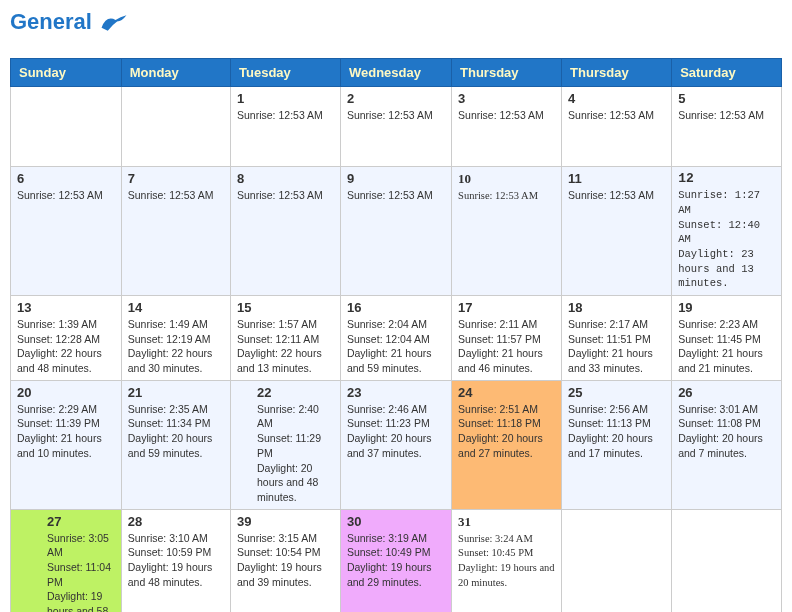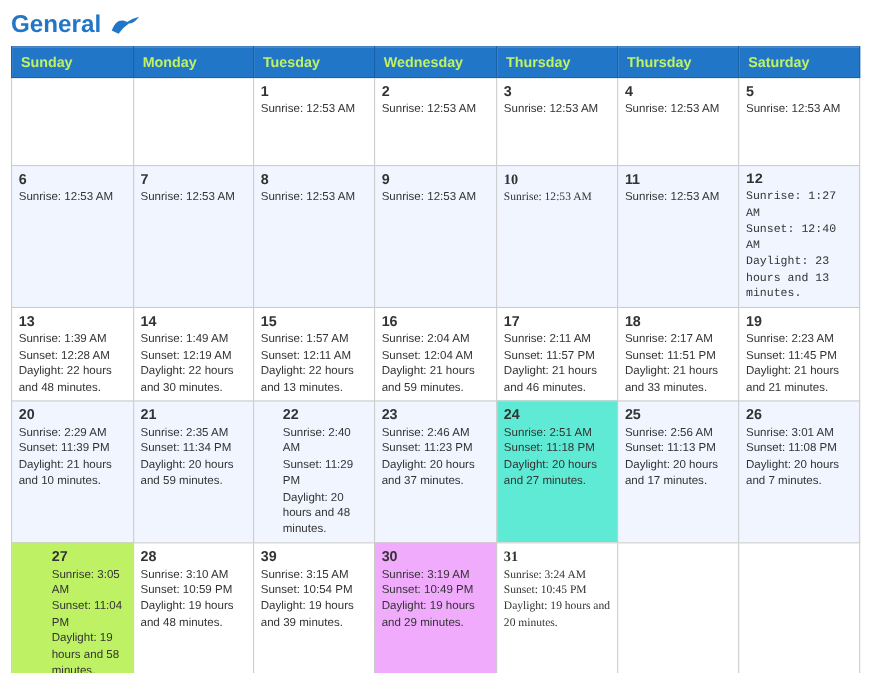--- a/index.html
+++ b/index.html
@@ -7,21 +7,21 @@
       font-family: Arial, sans-serif;
       background: #fff;
       width: 792px;
       min-height: 612px;
       padding: 10px;
     }
     .header {
       display: flex;
       justify-content: space-between;
       align-items: flex-start;
-      margin-bottom: 8px;
+      margin-bottom: 24px;
     }
     .logo {
       display: flex;
       align-items: center;
     }
     .logo-text {
       font-size: 22px;
       font-weight: bold;
       color: #333;
       line-height: 1.1;
@@ -47,21 +47,21 @@
       font-size: 16px;
       color: #555;
     }
     .calendar {
       width: 100%;
       border-collapse: collapse;
       border: 1px solid #ccc;
     }
     .calendar th {
       background-color: #2176c7;
-      color: #bef264;
+      color: #fef9c3;
       text-align: left;
       padding: 6px 8px;
       font-size: 13px;
       border: 1px solid #1a60a8;
     }
     .calendar td {
       border: 1px solid #ccc;
       vertical-align: top;
       padding: 4px 6px;
       font-size: 11px;
@@ -223,21 +223,21 @@
           <div class="cell-info">Sunrise: 2:35 AM<br>Sunset: 11:34 PM<br>Daylight: 20 hours and 59 minutes.</div>
         </td>
         <td style="background: rgb(240, 245, 255); padding-left: 26px;">
           <span class="day-num">22</span>
           <div class="cell-info">Sunrise: 2:40 AM<br>Sunset: 11:29 PM<br>Daylight: 20 hours and 48 minutes.</div>
         </td>
         <td style="background: rgb(240, 245, 255);">
           <span class="day-num">23</span>
           <div class="cell-info">Sunrise: 2:46 AM<br>Sunset: 11:23 PM<br>Daylight: 20 hours and 37 minutes.</div>
         </td>
-        <td style="background: #5eead4;">
+        <td style="background: #fdba74;">
           <span class="day-num">24</span>
           <div class="cell-info">Sunrise: 2:51 AM<br>Sunset: 11:18 PM<br>Daylight: 20 hours and 27 minutes.</div>
         </td>
         <td style="background: rgb(240, 245, 255);">
           <span class="day-num">25</span>
           <div class="cell-info">Sunrise: 2:56 AM<br>Sunset: 11:13 PM<br>Daylight: 20 hours and 17 minutes.</div>
         </td>
         <td style="background: rgb(240, 245, 255);">
           <span class="day-num">26</span>
           <div class="cell-info">Sunrise: 3:01 AM<br>Sunset: 11:08 PM<br>Daylight: 20 hours and 7 minutes.</div>

